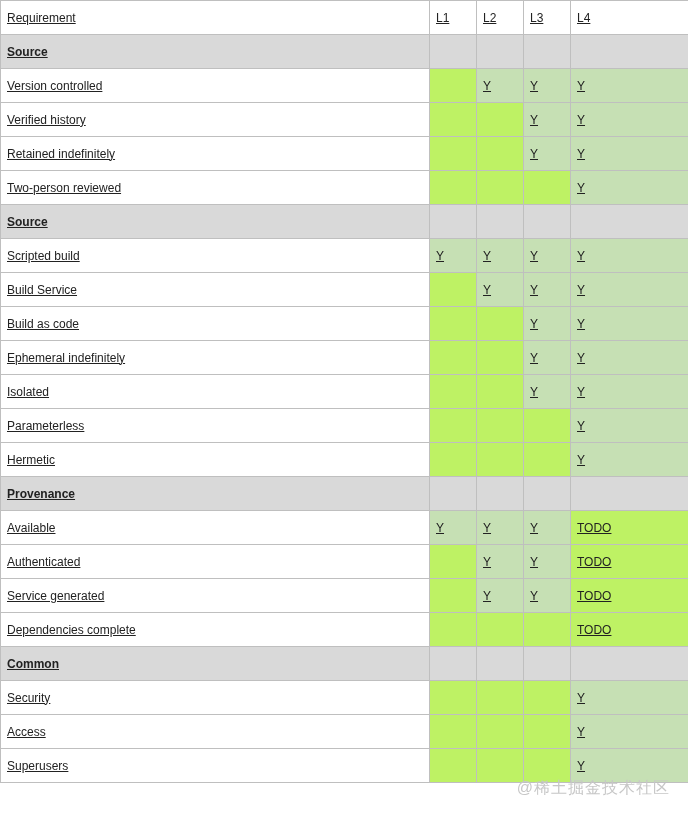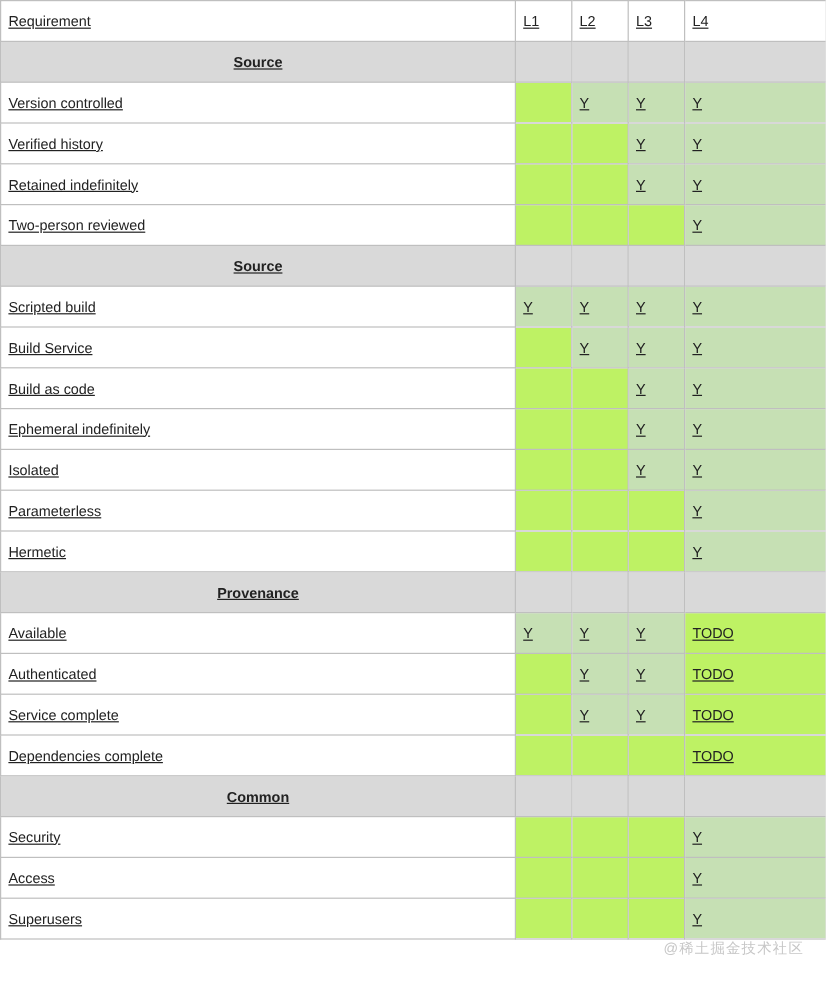--- a/index.html
+++ b/index.html
@@ -34,38 +34,37 @@
     color: #222222;
     overflow: hidden;
     white-space: nowrap;
   }
   col.c-req { width: 429px; }
   col.c-l { width: 47px; }
   col.c-l4 { width: 118px; }
   tr.section-row td {
     background: #d9d9d9;
     font-weight: bold;
-    text-align: center;
   }
   td.yes {
     background: #c6e0b4;
   }
   td.blank {
     background: #bef264;
   }
   td.req-cell {
     background: #ffffff;
     margin-left: 17px;
   }
   .watermark {
     position: absolute;
     right: 18px;
     bottom: 28px;
     color: #c7c7c7;
-    font-size: 12px;
+    font-size: 16px;
     letter-spacing: 1px;
     pointer-events: none;
   }
 </style>
 </head>
 <body>
 
 <table class="slsa-table">
   <colgroup>
     <col class="c-req">
@@ -190,21 +189,21 @@
         <td class="blank">TODO</td>
       </tr>
       <tr class="item-row">
         <td class="req-cell">Authenticated</td>
         <td class="blank"></td>
         <td class="yes">Y</td>
         <td class="yes">Y</td>
         <td class="blank">TODO</td>
       </tr>
       <tr class="item-row">
-        <td class="req-cell">Service complete</td>
+        <td class="req-cell">Service generated</td>
         <td class="blank"></td>
         <td class="yes">Y</td>
         <td class="yes">Y</td>
         <td class="blank">TODO</td>
       </tr>
       <tr class="item-row">
         <td class="req-cell">Dependencies complete</td>
         <td class="blank"></td>
         <td class="blank"></td>
         <td class="blank"></td>

